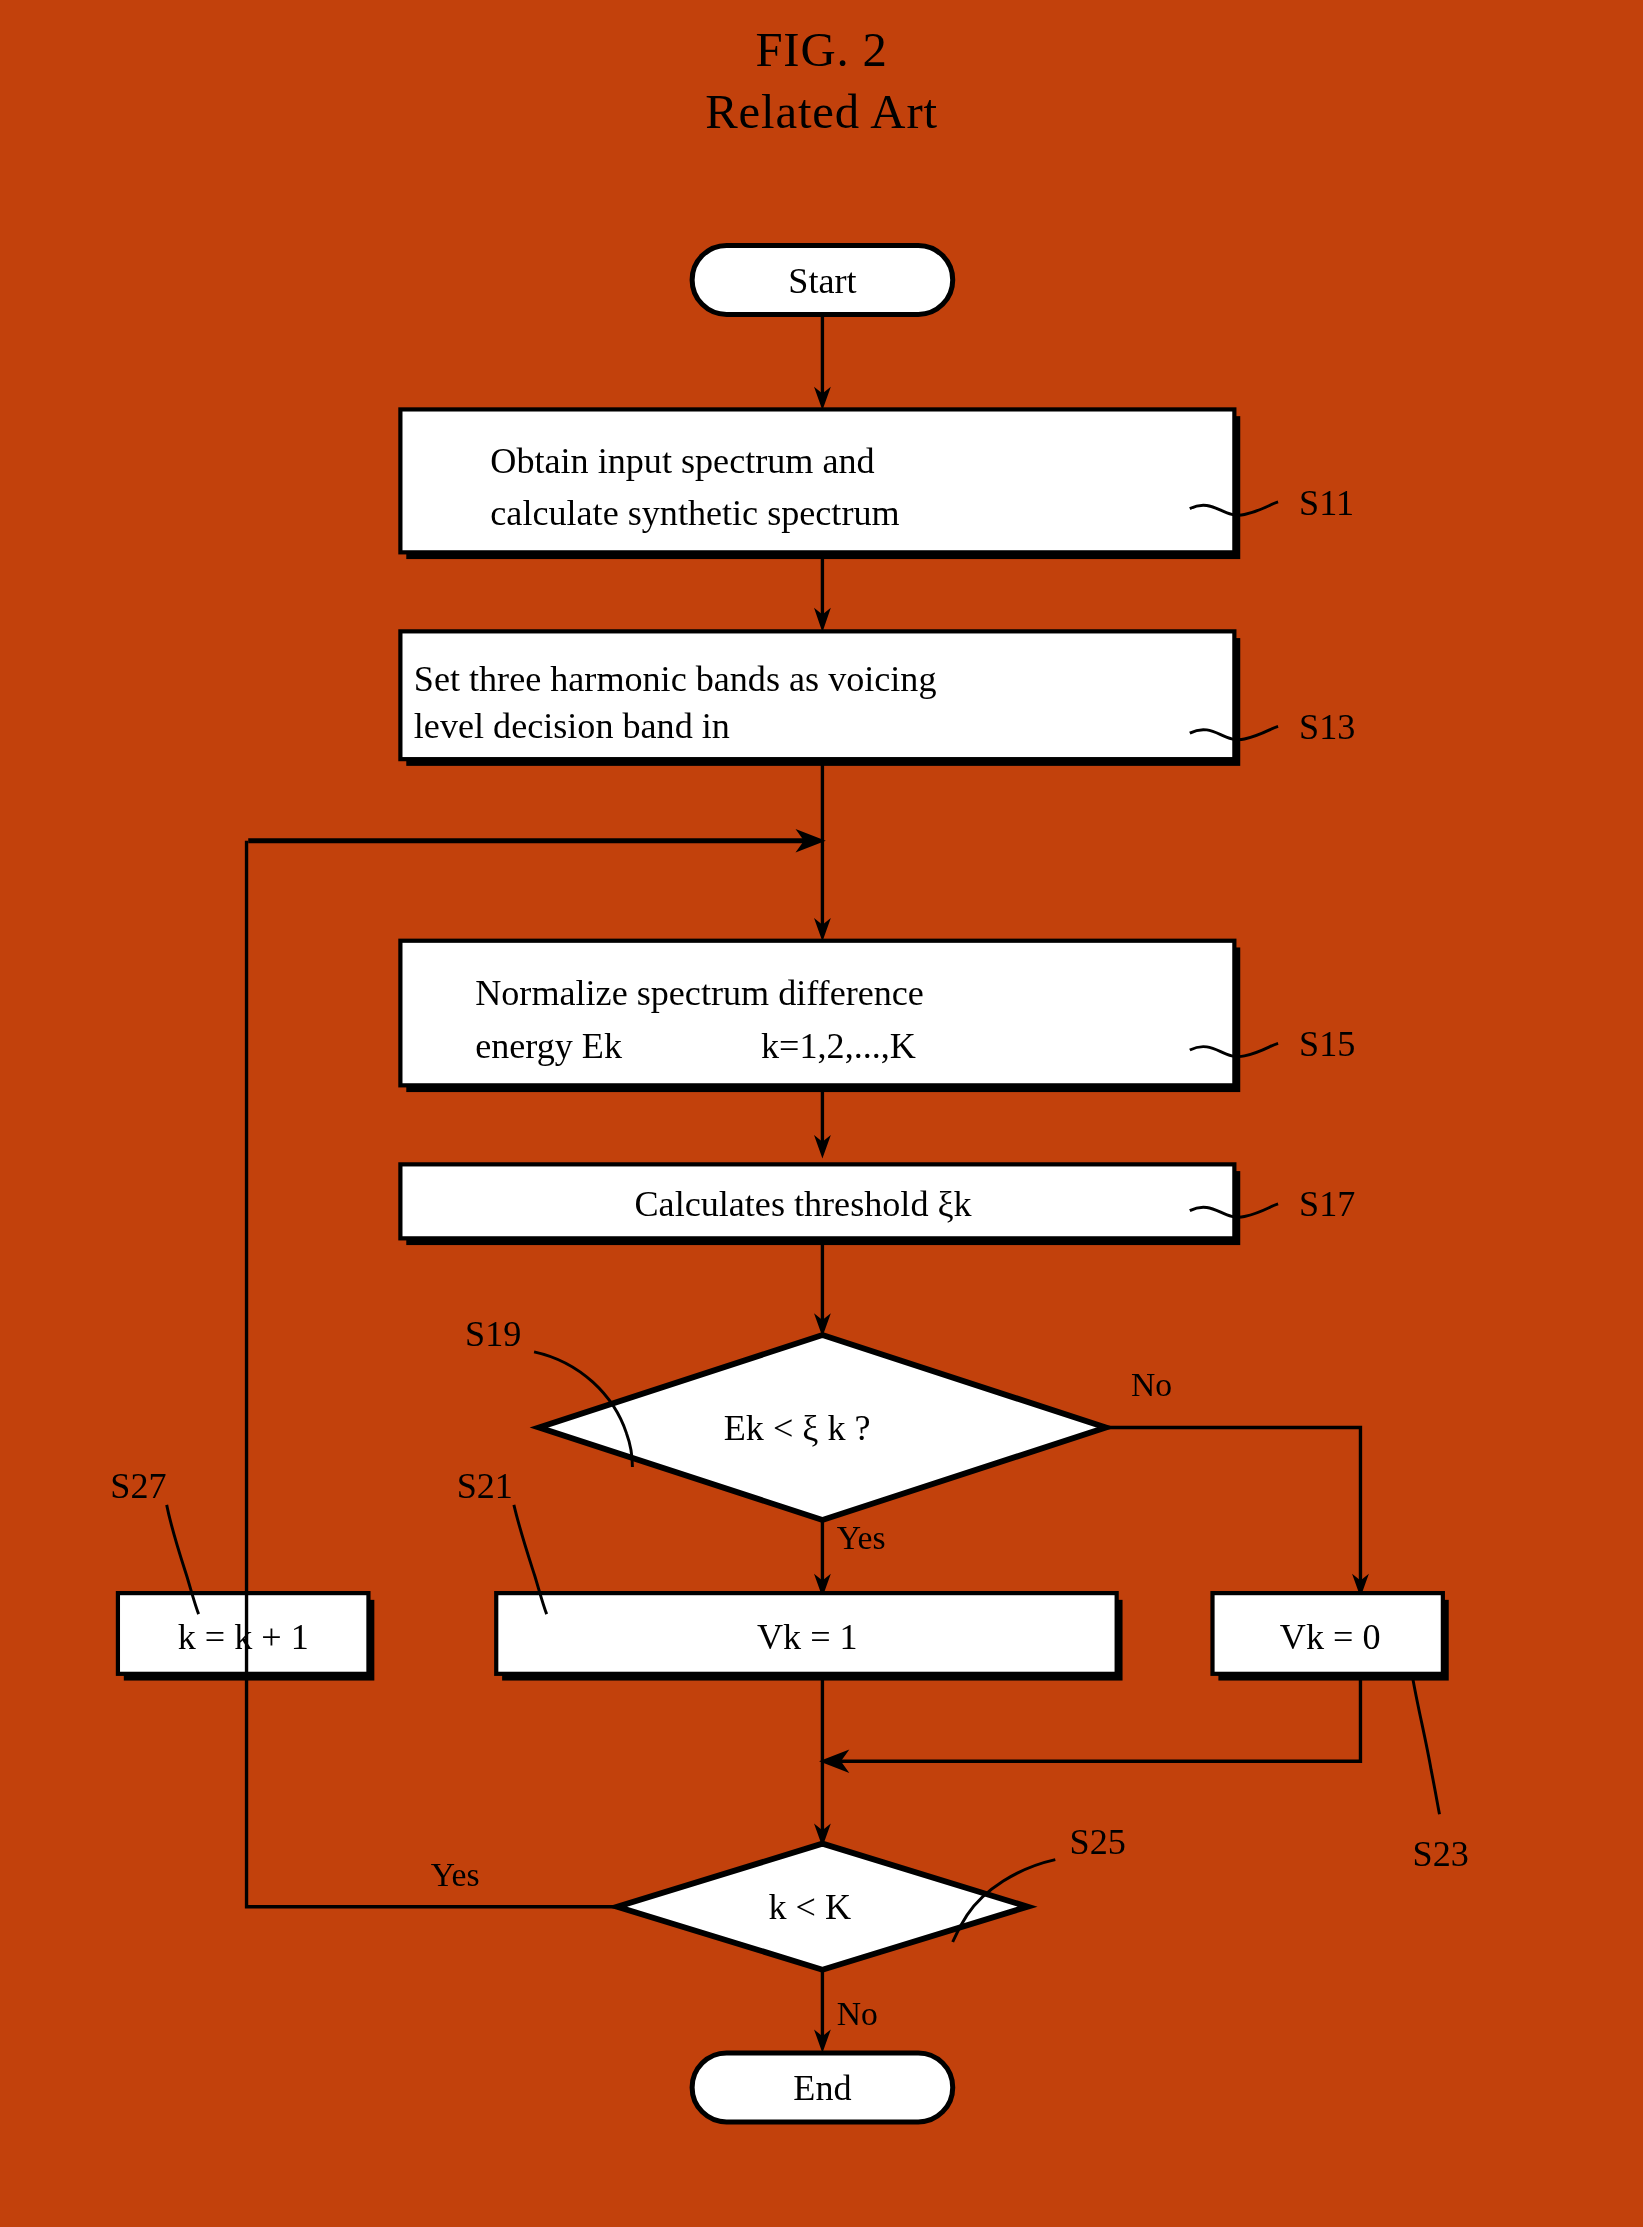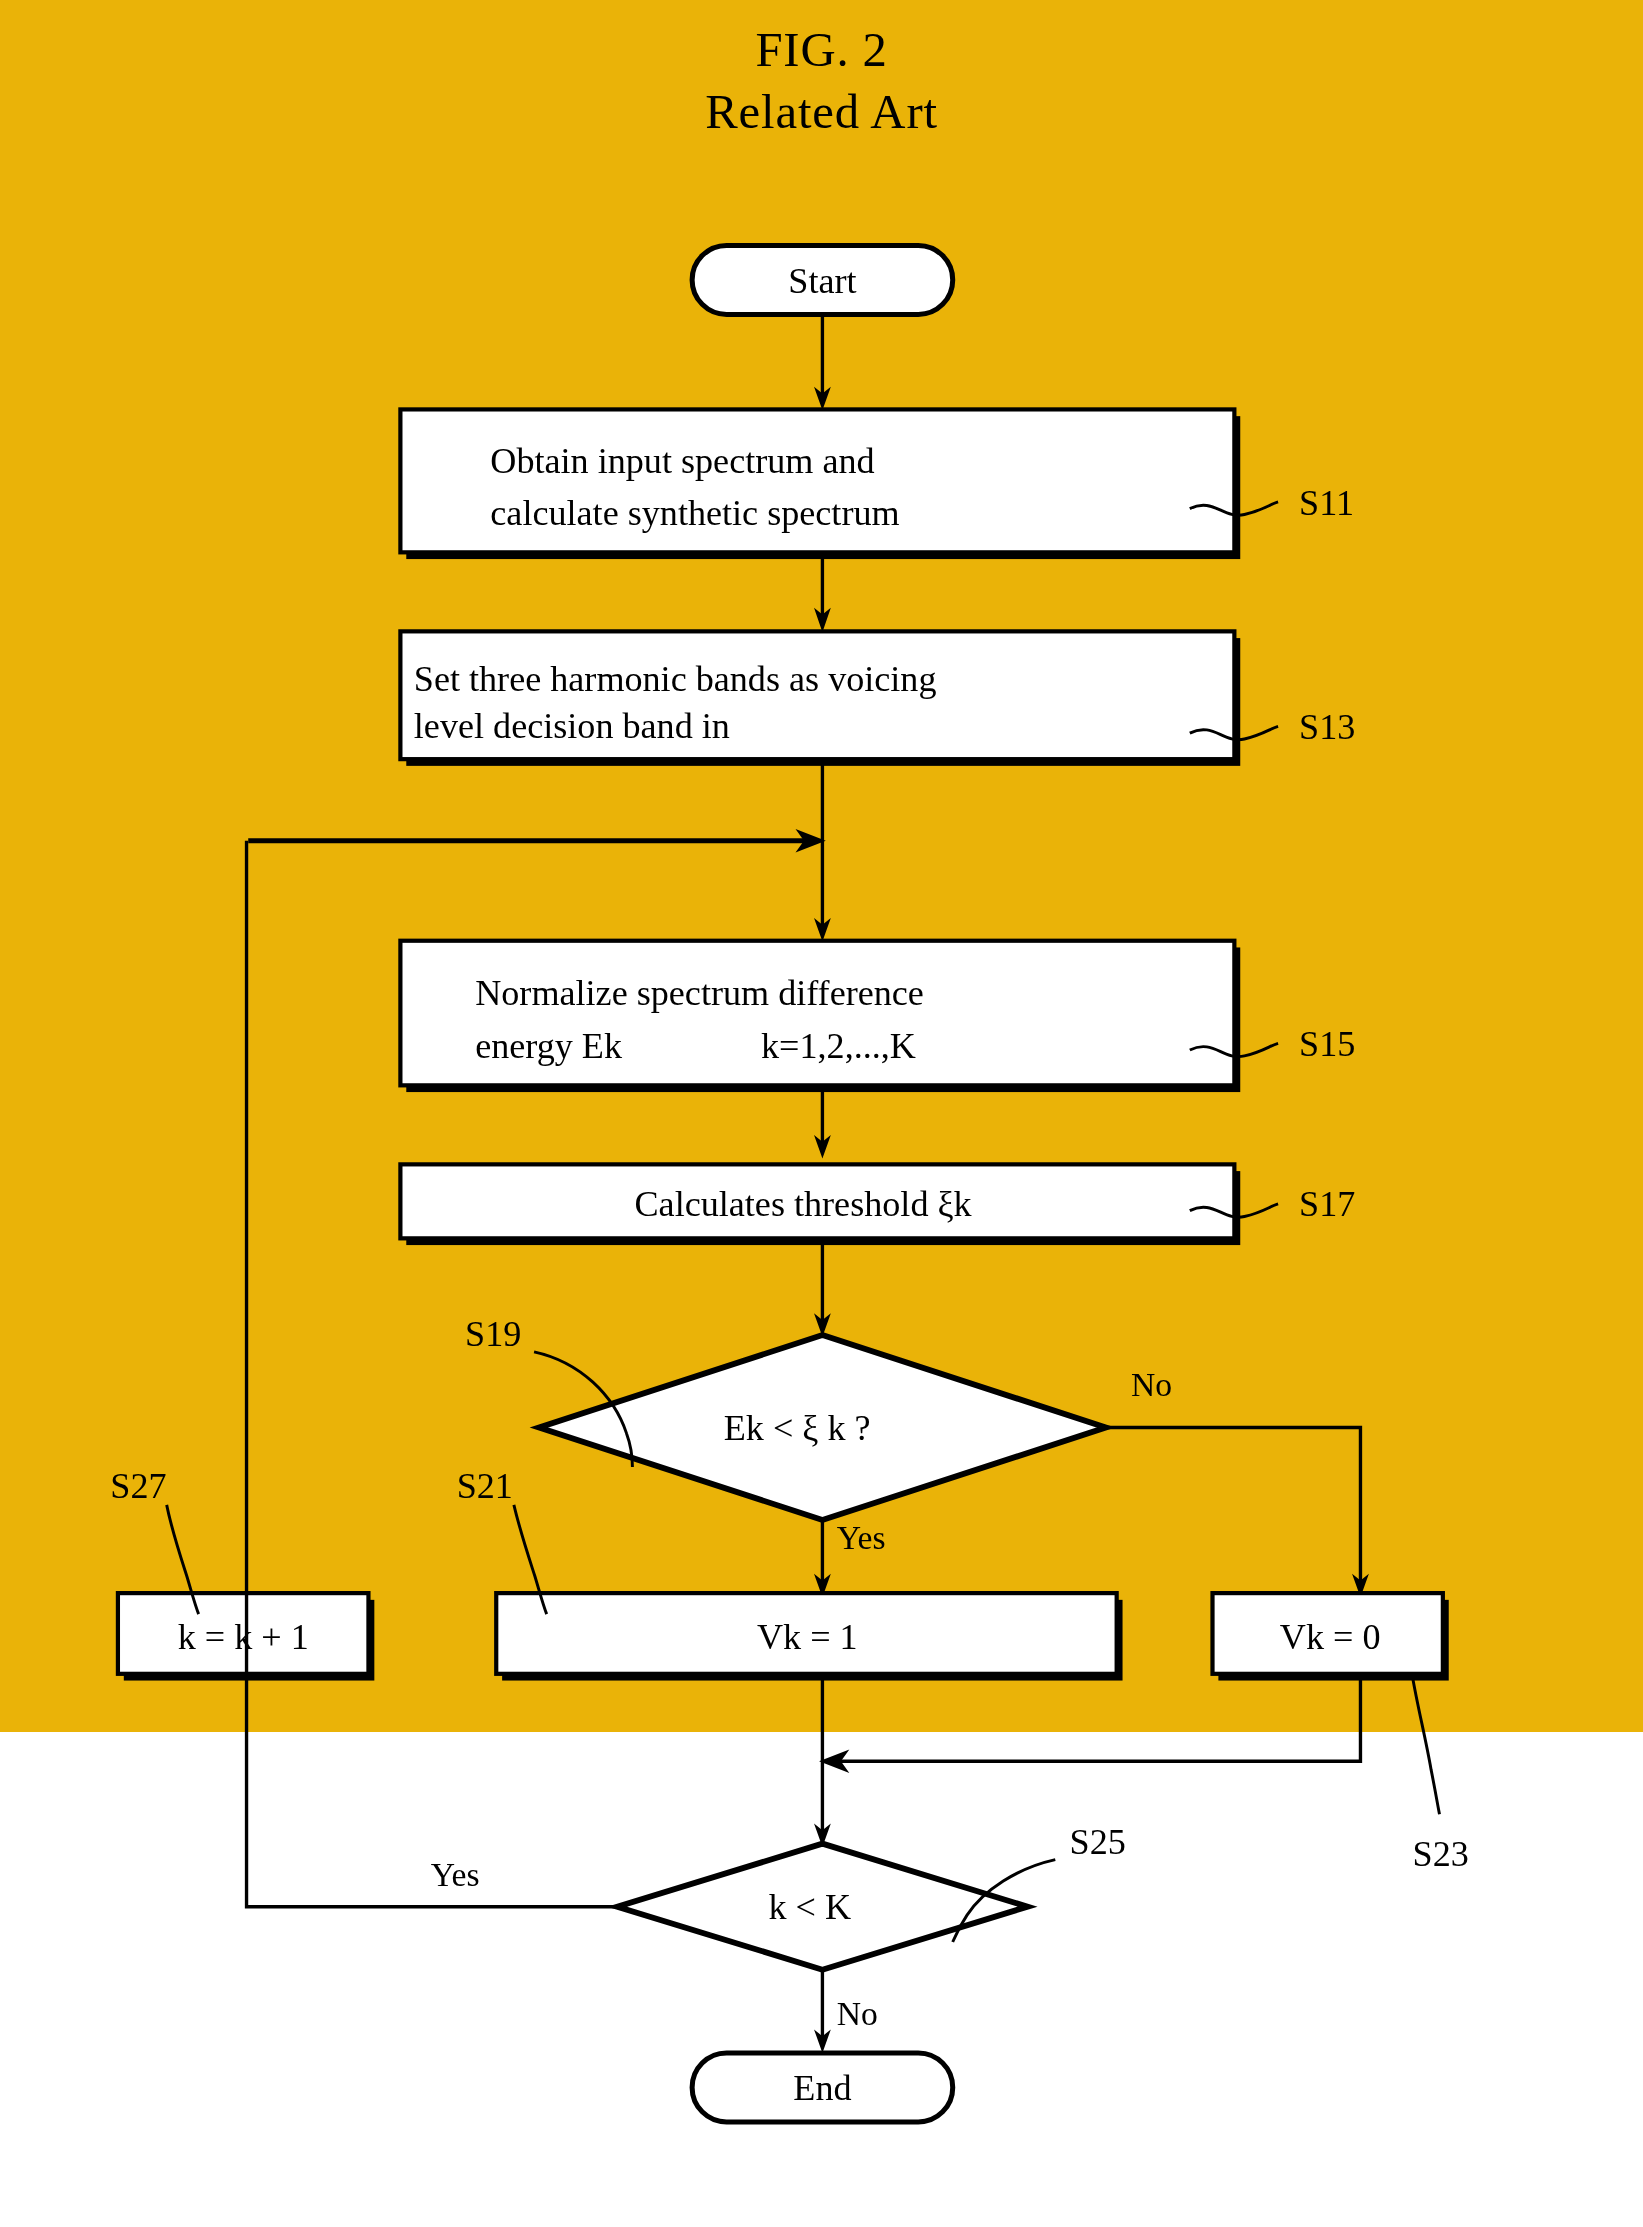--- a/index.html
+++ b/index.html
@@ -10,22 +10,22 @@
   body {
     width: 1644px;
     height: 2227px;
     font-family: "Liberation Serif", "DejaVu Serif", serif;
     color: #000000;
     overflow: hidden;
   }
   #figure-root {
     position: relative;
     width: 1644px;
-    height: 1732px;
-    background: #eab308;
+    height: 2227px;
+    background: #c2410c;
   }
   svg.flowchart {
     position: absolute;
     top: 0;
     left: 0;
     width: 1644px;
     height: 2227px;
     display: block;
   }
   .node-shape {

